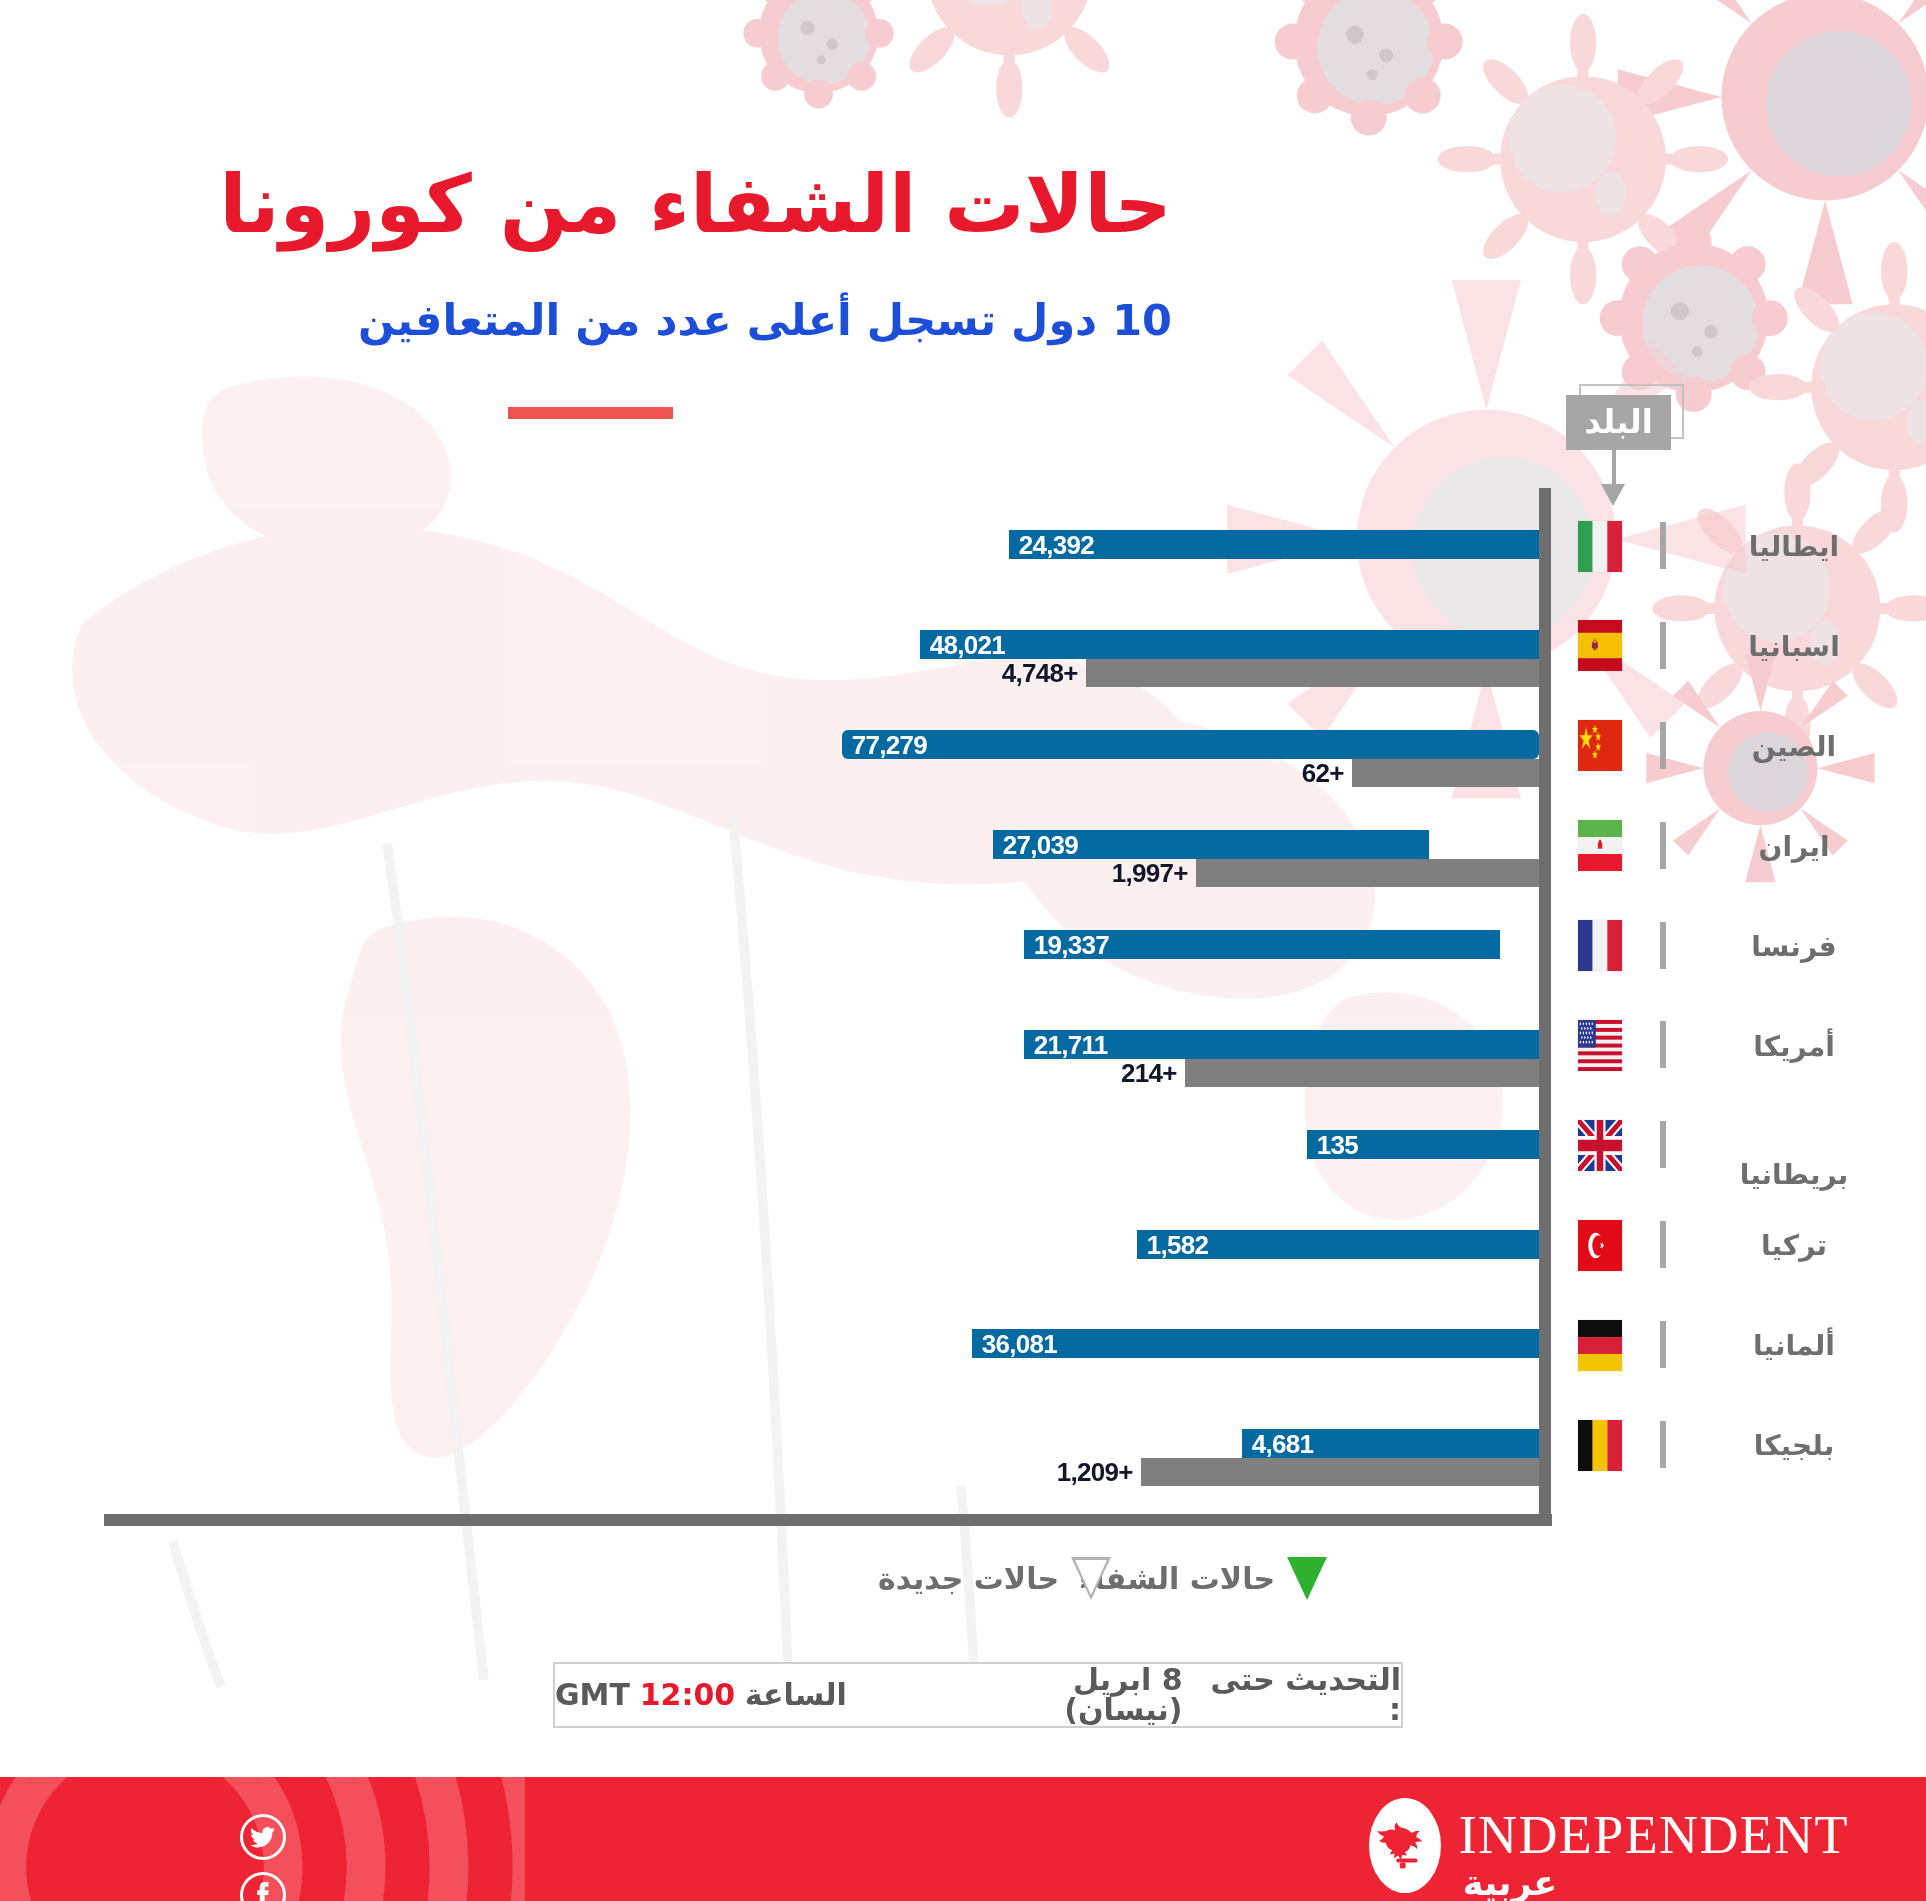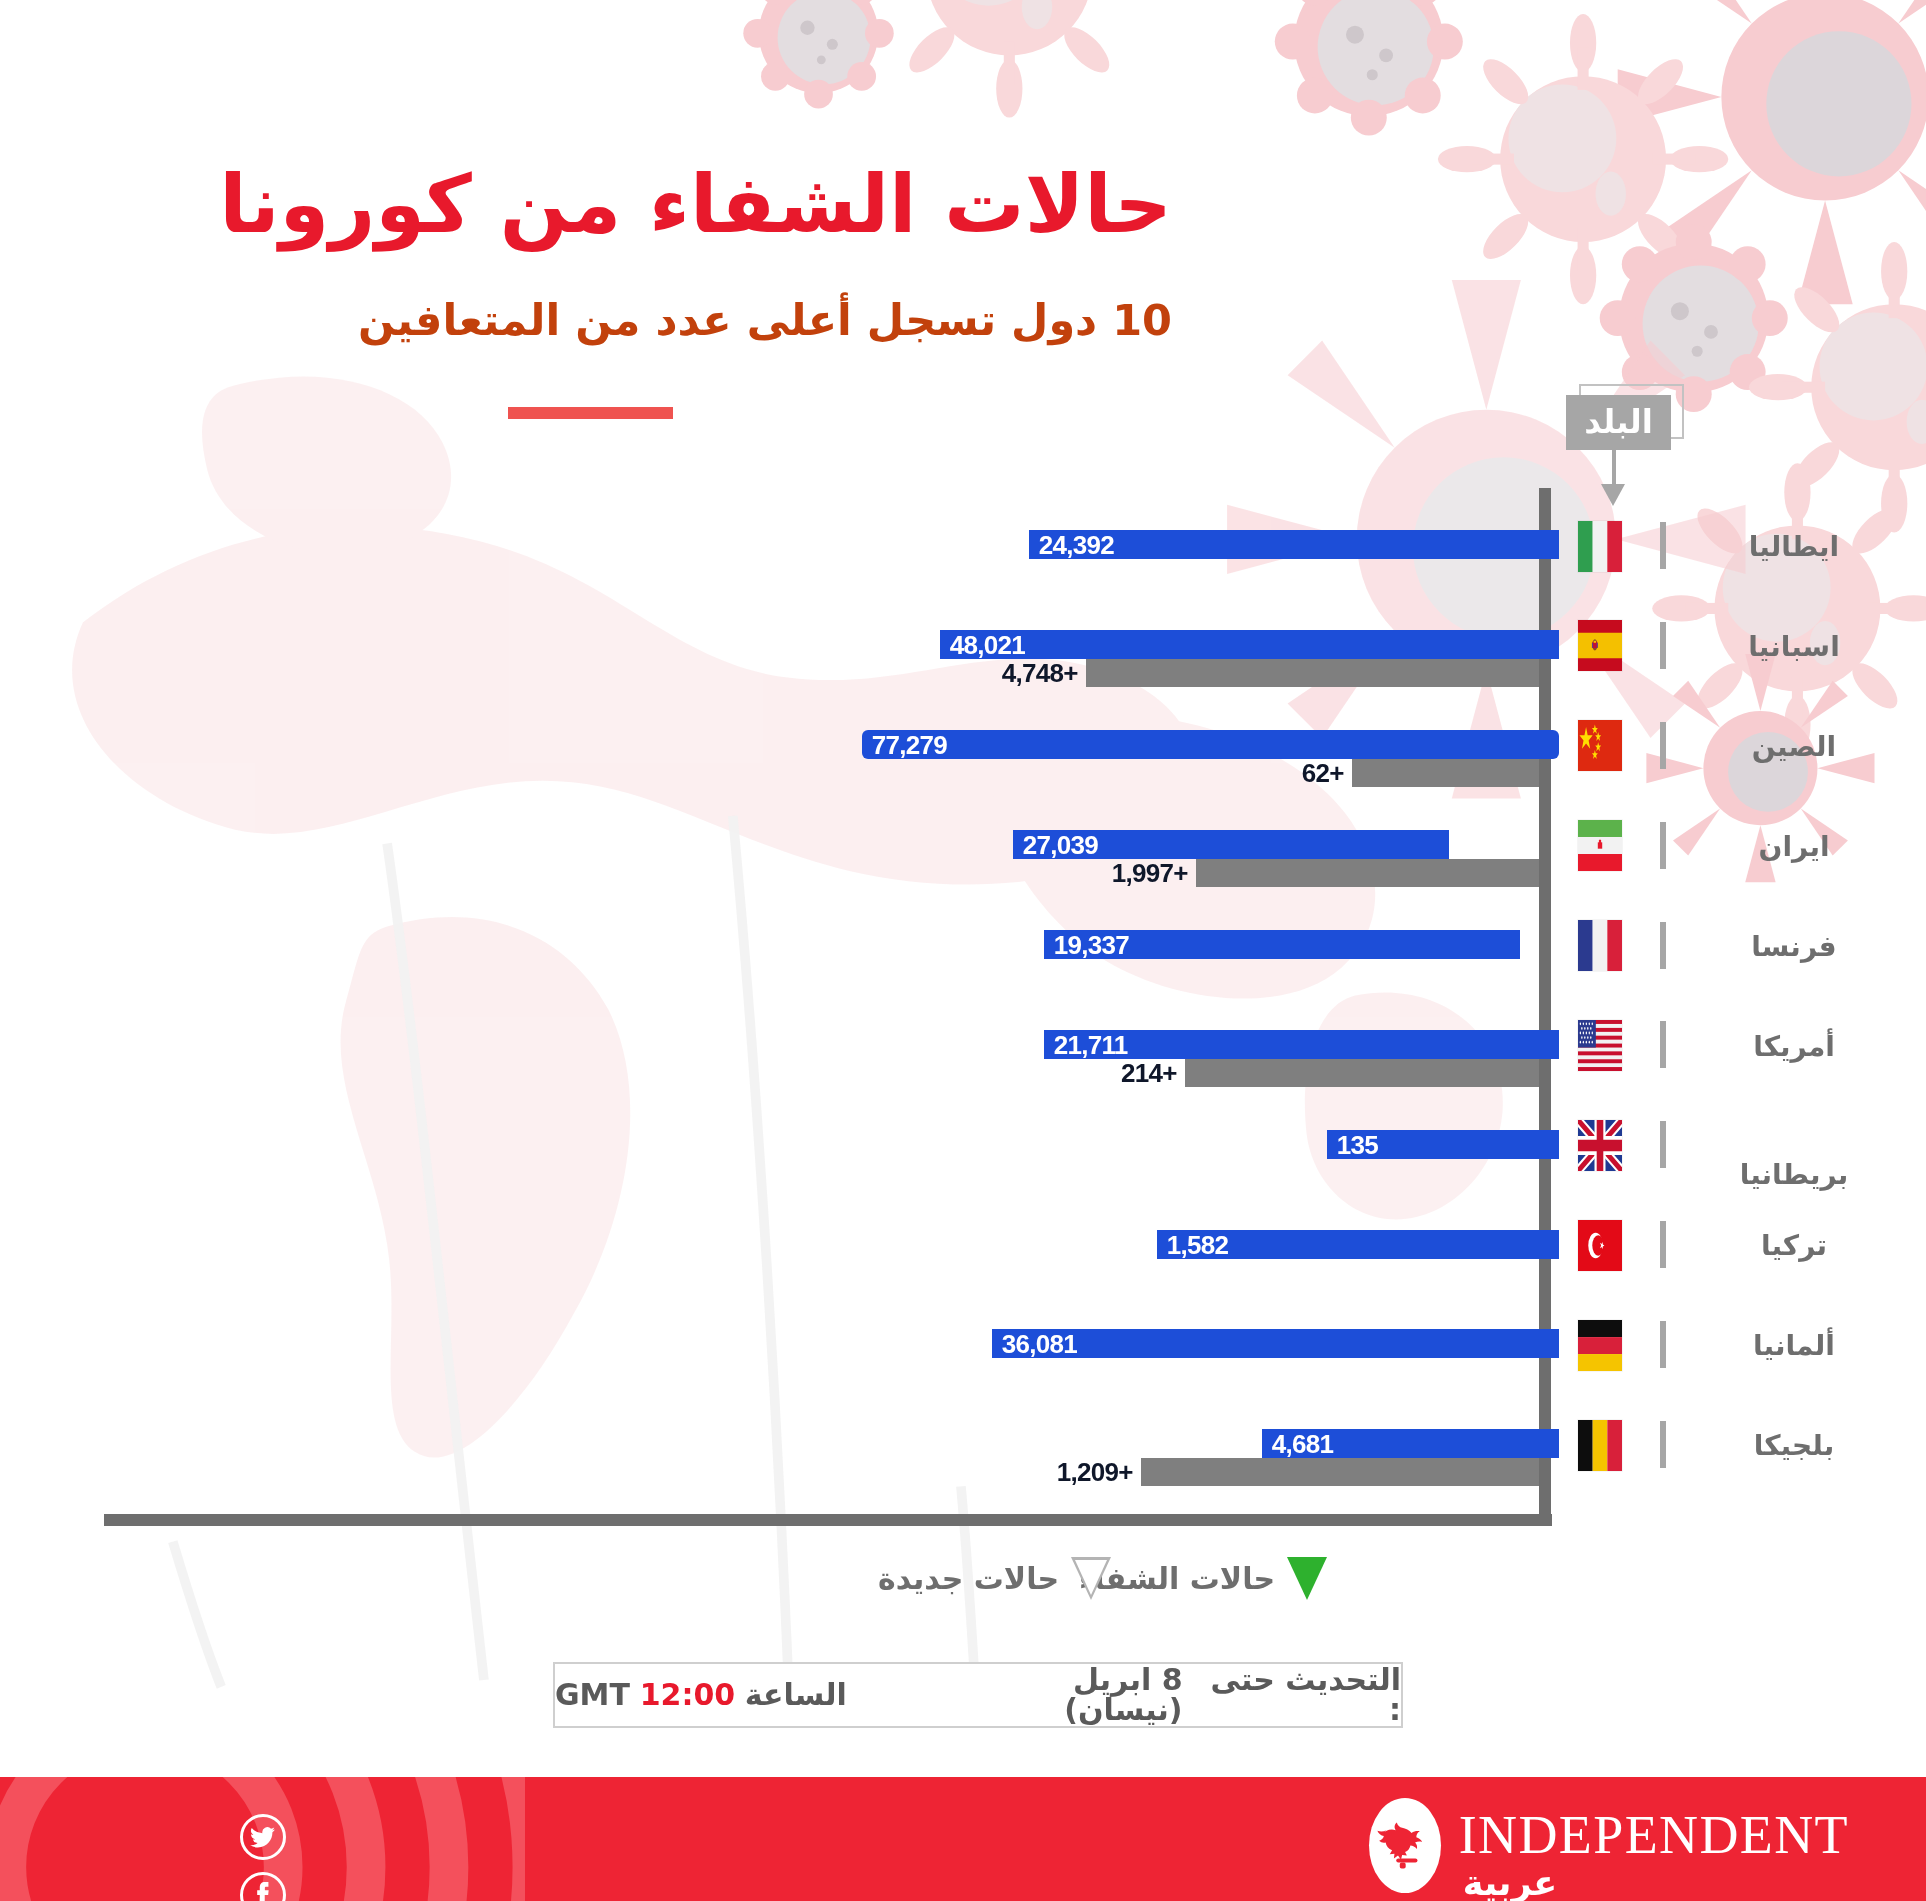--- a/index.html
+++ b/index.html
@@ -18,21 +18,21 @@
 
   
   .title{
     position:absolute;right:754px;top:165px;
     font-size:80px;font-weight:bold;color:#e8192c;
     letter-spacing:-0.7px;white-space:nowrap;line-height:1;
     text-align:right;
   }
   .subtitle{
     position:absolute;right:754px;top:299px;
-    font-size:43px;font-weight:bold;color:#c2410c;
+    font-size:43px;font-weight:bold;color:#1d4ed8;
     white-space:nowrap;line-height:1;text-align:center;
   }
   .title-rule{
     position:absolute;left:508px;top:407px;width:165px;height:11.8px;
     background:#ef5350;
   }
 
   
   .badge-shadow{
     position:absolute;left:1579px;top:384px;width:105px;height:55px;
@@ -52,21 +52,21 @@
     border-top:22px solid #a6a6a6;
   }
 
   
   .axis-v{position:absolute;left:1539px;top:488px;width:12.4px;height:1037px;background:#6e6e6e;}
   .axis-h{position:absolute;left:104px;top:1514px;width:1448px;height:12.4px;background:#6e6e6e;}
   .bar{
     position:absolute;height:29px;box-sizing:border-box;
     display:flex;align-items:center;
   }
-  .bar.green{background:#1d4ed8;margin-left:20px;}
+  .bar.green{background:#0369a1;}
   .bar.gray{background:#7f7f7f;height:28px;}
   .bar .val{
     position:absolute;font-size:26px;font-weight:bold;line-height:1;
     white-space:nowrap;font-family:"Liberation Sans",sans-serif;
     letter-spacing:-0.7px;
   }
   .bar.green .val{color:#ffffff;right:auto;left:9.7px;}
   .bar.gray .val{color:#0f172a;left:-8.3px;transform:translateX(-100%);}
 
   

